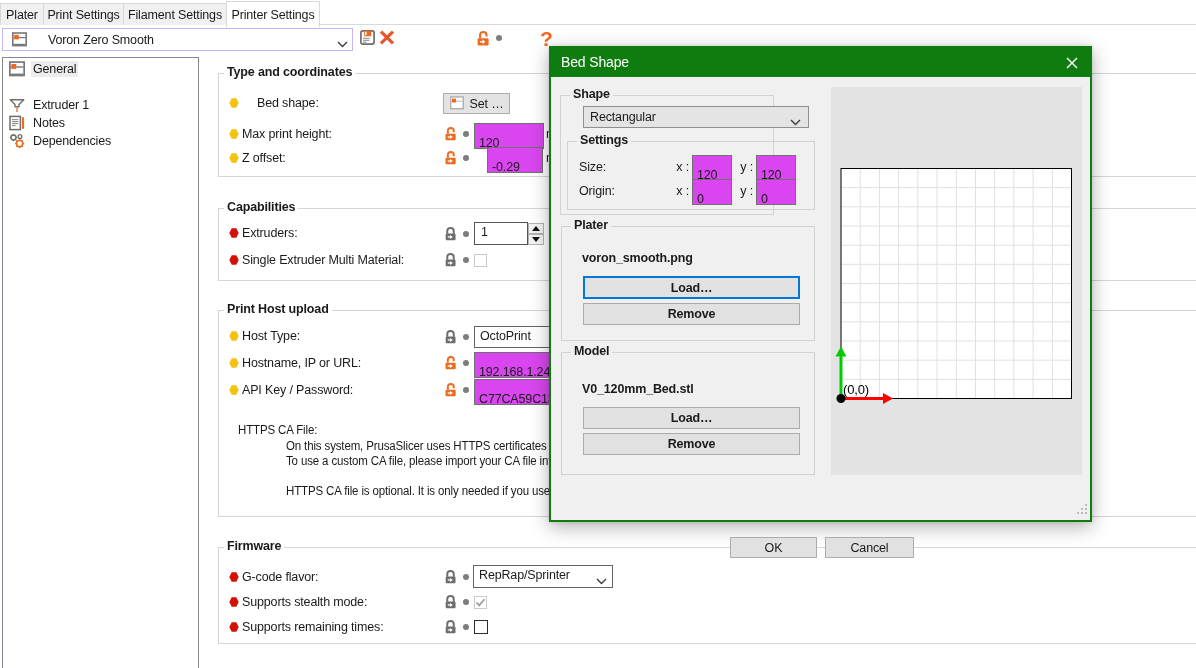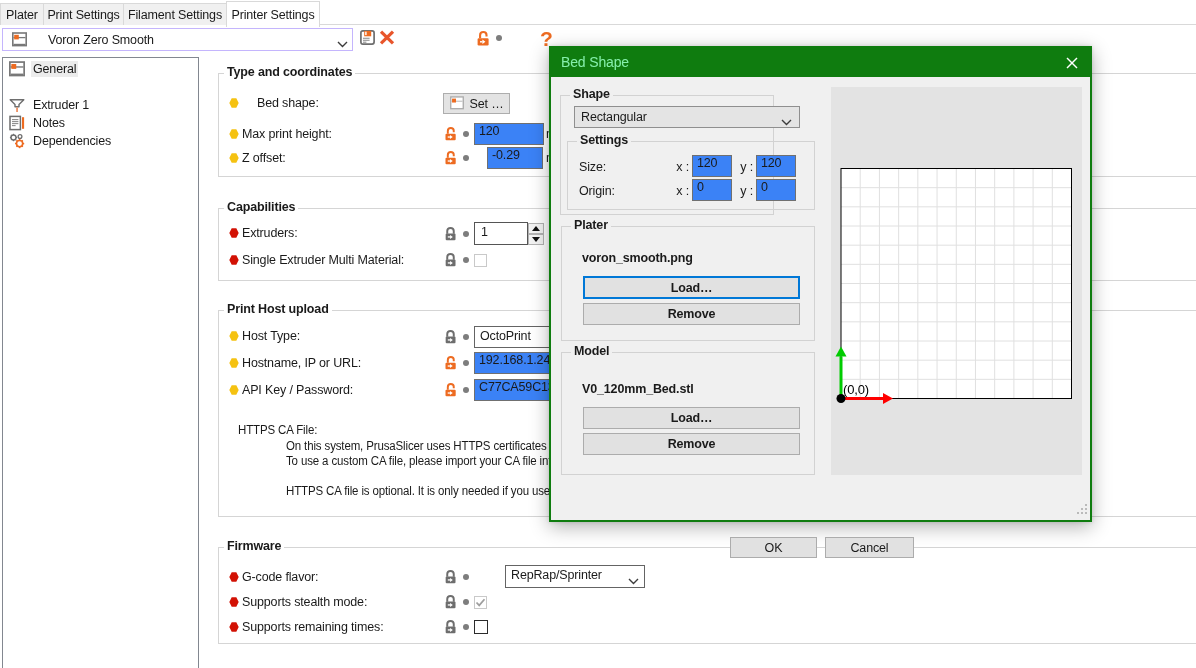--- a/index.html
+++ b/index.html
@@ -31,42 +31,42 @@
   .groupbox > .gb-title { position:absolute; left:5px; top:-9px; background:#fff; padding:0 3px; font-weight:bold; }
 
   .row-label { position:absolute; white-space:nowrap; }
   .bullet { position:absolute; width:10px; height:10px; }
   .bullet.yellow { background:#f5c211; }
   .bullet.red { background:#d21104; }
   .hex { clip-path:polygon(27% 3%, 73% 3%, 97% 50%, 73% 97%, 27% 97%, 3% 50%); }
 
   .dotsep { position:absolute; width:6px; height:6px; border-radius:50%; background:#7d7d7d; }
 
-  .textbox { position:absolute; background:#3b82f6; border:1px solid #707070; padding:0 4px; white-space:nowrap; overflow:hidden; }
+  .textbox { position:absolute; background:#d946ef; border:1px solid #707070; padding:12px 4px; white-space:nowrap; overflow:hidden; }
   .win-btn { position:absolute; background:#e3e3e3; border:1px solid #adadad; display:flex; align-items:center; justify-content:center; white-space:nowrap; }
   .combo { position:absolute; background:#fff; border:1px solid #646464; overflow:hidden; }
   .combo .cvalue { position:absolute; left:5px; top:2px; white-space:nowrap; }
   .combo .chev { position:absolute; right:5px; top:8px; }
 
   .spinwrap { position:absolute; }
   .spin-text { position:absolute; left:0; top:0; width:54px; height:23px; background:#fff; border:1px solid #555; padding:2px 6px; }
   .spin-btn { position:absolute; left:54px; width:16px; height:11px; background:#f3f3f3; border:1px solid #b3b3b3; display:flex; align-items:center; justify-content:center; }
   .tri-up { width:0; height:0; border-left:4px solid transparent; border-right:4px solid transparent; border-bottom:5px solid #111; }
   .tri-dn { width:0; height:0; border-left:4px solid transparent; border-right:4px solid transparent; border-top:5px solid #111; }
 
   .checkbox { position:absolute; width:13px; height:13px; background:#fff; border:1px solid #2b2b2b; }
   .checkbox.disabled { border-color:#c9c9c9; }
 
   .https-block div { position:absolute; white-space:nowrap; transform:scaleX(0.92); transform-origin:0 0; }
 
   
   .dialog { position:absolute; left:549px; top:46px; width:543px; height:476px; background:#f0f0f0;
             border:2px solid #0f7c0f; box-shadow:0 5px 18px rgba(0,0,0,0.30), 0 0 4px rgba(0,0,0,0.12); z-index:10; }
   .dlg-title { position:absolute; left:0; top:0; width:100%; height:29px; background:#0f7c0f; }
-  .dlg-title .caption { position:absolute; left:10px; top:6px; color:#86efac; font-size:14px; }
+  .dlg-title .caption { position:absolute; left:10px; top:6px; color:#ffffff; font-size:14px; }
   .dlg-close { position:absolute; right:8px; top:5px; width:20px; height:20px; display:flex; align-items:center; justify-content:center; }
   .dlg-groupbox { position:absolute; border:1px solid #d2d2d2; }
   .dlg-groupbox > .gb-title { position:absolute; left:9px; top:-9px; background:#f0f0f0; padding:0 3px; font-weight:bold; }
   .dlg-label-bold { position:absolute; font-weight:bold; white-space:nowrap; }
   .dlg-combo { position:absolute; background:#e4e4e4; border:1px solid #8f8f8f; }
   .dlg-btn { position:absolute; background:#e1e1e1; border:1px solid #acacac; display:flex; align-items:center; justify-content:center; font-weight:bold; }
   .dlg-btn.focused { border:2px solid #0078d7; }
   .dlg-btn.plain { font-weight:normal;margin-top:48px; }
   .fieldlabel { position:absolute; white-space:nowrap; }
   .preview { position:absolute; left:280px; top:39px; width:251px; height:388px; background:#e3e3e3; }
@@ -351,21 +351,21 @@
   <span class="row-label" style="left:242px; top:570px;">G-code flavor:</span>
   <span class="abs" style="left:444px; top:569px;">
     <svg width="13" height="15" viewBox="0 0 14 16">
       <path d="M3.5 8.2 V5.2 Q3.5 2 7 2 Q10.5 2 10.5 5.2 V8.2" fill="none" stroke="#6d6d6d" stroke-width="2.1"></path>
       <rect x="1.8" y="8" width="10.6" height="7.4" rx="1.2" fill="#6d6d6d"></rect>
       <rect x="4.1" y="11" width="2.4" height="1.4" fill="#fff"></rect>
       <polygon points="6.5,9.5 9.5,11.7 6.5,13.9" fill="#fff"></polygon>
     </svg>
   </span>
   <span class="dotsep" style="left:463px; top:574px;"></span>
-  <div class="combo" style="left:473px; top:565px; width:140px; height:23px;margin-left:32px;">
+  <div class="combo" style="left:473px; top:565px; width:140px; height:23px;">
     <span class="cvalue">RepRap/Sprinter</span>
     <span class="chev">
       <svg width="11" height="7" viewBox="0 0 11 7">
           <polyline points="1,1 5.5,5.5 10,1" fill="none" stroke="#3c3c3c" stroke-width="1.4"></polyline>
         </svg>
     </span>
   </div>
 
   <span class="bullet red hex" style="left:229px; top:597px;"></span>
   <span class="row-label" style="left:242px; top:595px;">Supports stealth mode:</span>
@@ -404,21 +404,21 @@
         <svg width="12" height="12" viewBox="0 0 12 12">
           <line x1="1" y1="1" x2="11" y2="11" stroke="#fff" stroke-width="1.4"></line>
           <line x1="11" y1="1" x2="1" y2="11" stroke="#fff" stroke-width="1.4"></line>
         </svg>
       </span>
     </div>
 
     <div class="dlg-groupbox" style="left:9px; top:47px; width:214px; height:120px;">
       <span class="gb-title">Shape</span>
     </div>
-    <div class="dlg-combo" style="left:23px; top:58px; width:226px; height:22px;">
+    <div class="dlg-combo" style="left:32px; top:58px; width:226px; height:22px;">
       <span class="abs" style="left:6px; top:3px;">Rectangular</span>
       <span class="abs" style="right:7px; top:8px;">
         <svg width="11" height="7" viewBox="0 0 11 7">
             <polyline points="1,1 5.5,5.5 10,1" fill="none" stroke="#3c3c3c" stroke-width="1.4"></polyline>
           </svg>
       </span>
     </div>
 
     <div class="dlg-groupbox" style="left:16px; top:93px; width:248px; height:69px;">
       <span class="gb-title">Settings</span>

